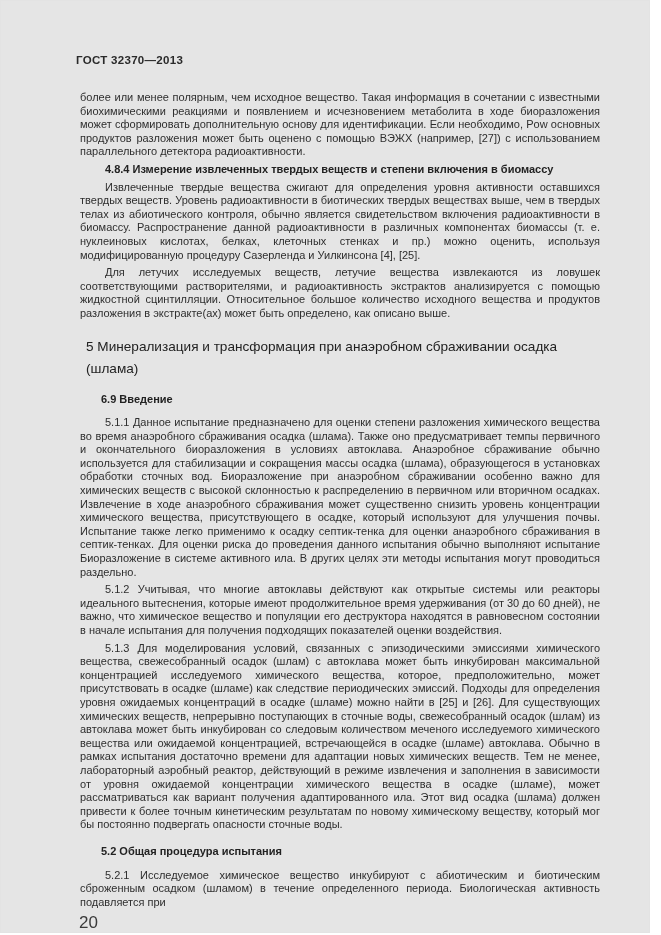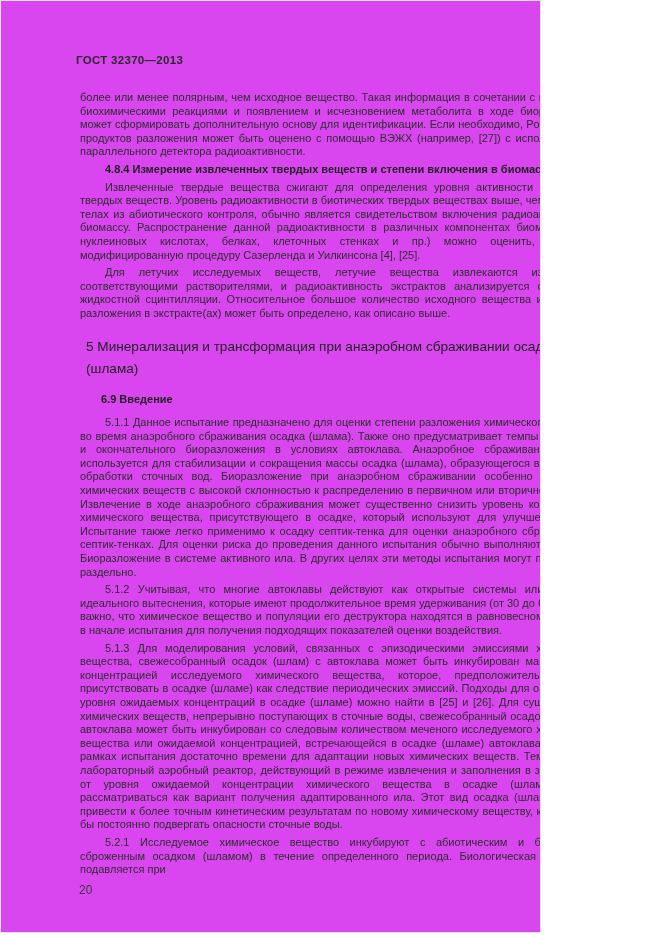--- a/index.html
+++ b/index.html
@@ -2,24 +2,24 @@
 <html lang="ru"><head>
 <meta charset="utf-8">
 <style>
   html, body {
     margin: 0;
     padding: 0;
     background: #ffffff;
   }
   .page {
     position: relative;
-    width: 541px;
+    width: 650px;
     height: 933px;
     border: 1px solid #e3e3e3;
-    background: #d946ef;
+    background: #e5e5e5;
     font-family: "Liberation Sans", sans-serif;
     color: #2e2e2e;
     box-sizing: border-box;
     overflow: hidden;
   }
   .doc-header {
     position: absolute;
     top: 53px;
     left: 75px;
     font-size: 11.5px;
@@ -57,21 +57,21 @@
     text-align: left;
   }
   .h-clause {
     font-weight: bold;
     color: #222222;
     margin: 13px 0 10px 0 !important;
   }
   .page-number {
     margin-top: 7px;
     text-indent: 3px;
-    font-size: 12px;
+    font-size: 17px;
     color: #3a3a3a;
     text-align: left;
   }
 </style>
 </head>
 <body>
 
 <div class="page">
 
   <div class="doc-header">ГОСТ 32370—2013</div>
@@ -90,20 +90,21 @@
     <p class="h-section">5 Минерализация и трансформация при анаэробном сбраживании осадка (шлама)</p>
 
     <p class="h-sub h-clause">6.9 Введение</p>
 
     <p>5.1.1 Данное испытание предназначено для оценки степени разложения химического вещества во время анаэробного сбраживания осадка (шлама). Также оно предусматривает темпы первичного и окончательного биоразложения в условиях автоклава. Анаэробное сбраживание обычно используется для стабилизации и сокращения массы осадка (шлама), образующегося в установках обработки сточных вод. Биоразложение при анаэробном сбраживании особенно важно для химических веществ с высокой склонностью к распределению в первичном или вторичном осадках. Извлечение в ходе анаэробного сбраживания может существенно снизить уровень концентрации химического вещества, присутствующего в осадке, который используют для улучшения почвы. Испытание также легко применимо к осадку септик-тенка для оценки анаэробного сбраживания в септик-тенках. Для оценки риска до проведения данного испытания обычно выполняют испытание Биоразложение в системе активного ила. В других целях эти методы испытания могут проводиться раздельно.</p>
 
     <p>5.1.2 Учитывая, что многие автоклавы действуют как открытые системы или реакторы идеального вытеснения, которые имеют продолжительное время удерживания (от 30 до 60 дней), не важно, что химическое вещество и популяции его деструктора находятся в равновесном состоянии в начале испытания для получения подходящих показателей оценки воздействия.</p>
 
     <p>5.1.3 Для моделирования условий, связанных с эпизодическими эмиссиями химического вещества, свежесобранный осадок (шлам) с автоклава может быть инкубирован максимальной концентрацией исследуемого химического вещества, которое, предположительно, может присутствовать в осадке (шламе) как следствие периодических эмиссий. Подходы для определения уровня ожидаемых концентраций в осадке (шламе) можно найти в [25] и [26]. Для существующих химических веществ, непрерывно поступающих в сточные воды, свежесобранный осадок (шлам) из автоклава может быть инкубирован со следовым количеством меченого исследуемого химического вещества или ожидаемой концентрацией, встречающейся в осадке (шламе) автоклава. Обычно в рамках испытания достаточно времени для адаптации новых химических веществ. Тем не менее, лабораторный аэробный реактор, действующий в режиме извлечения и заполнения в зависимости от уровня ожидаемой концентрации химического вещества в осадке (шламе), может рассматриваться как вариант получения адаптированного ила. Этот вид осадка (шлама) должен привести к более точным кинетическим результатам по новому химическому веществу, который мог бы постоянно подвергать опасности сточные воды.</p>
 
+    <p class="h-sub h-clause">5.2 Общая процедура испытания</p>
 
     <p>5.2.1 Исследуемое химическое вещество инкубируют с абиотическим и биотическим сброженным осадком (шламом) в течение определенного периода. Биологическая активность подавляется при</p>
 
     <div class="page-number">20</div>
 
   </div>
 
 </div>
 
 </body></html>

